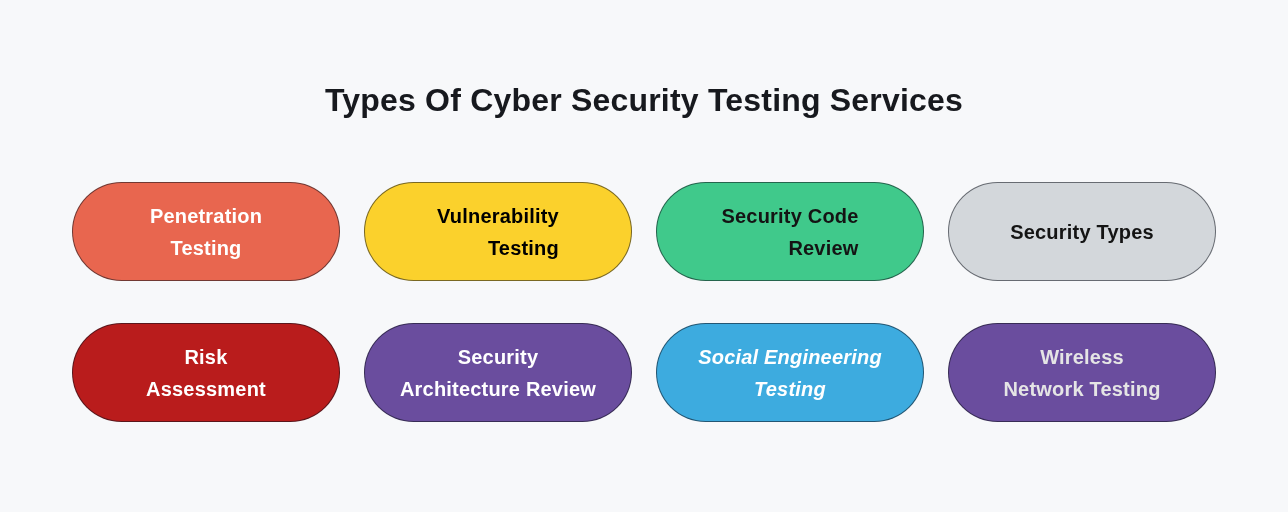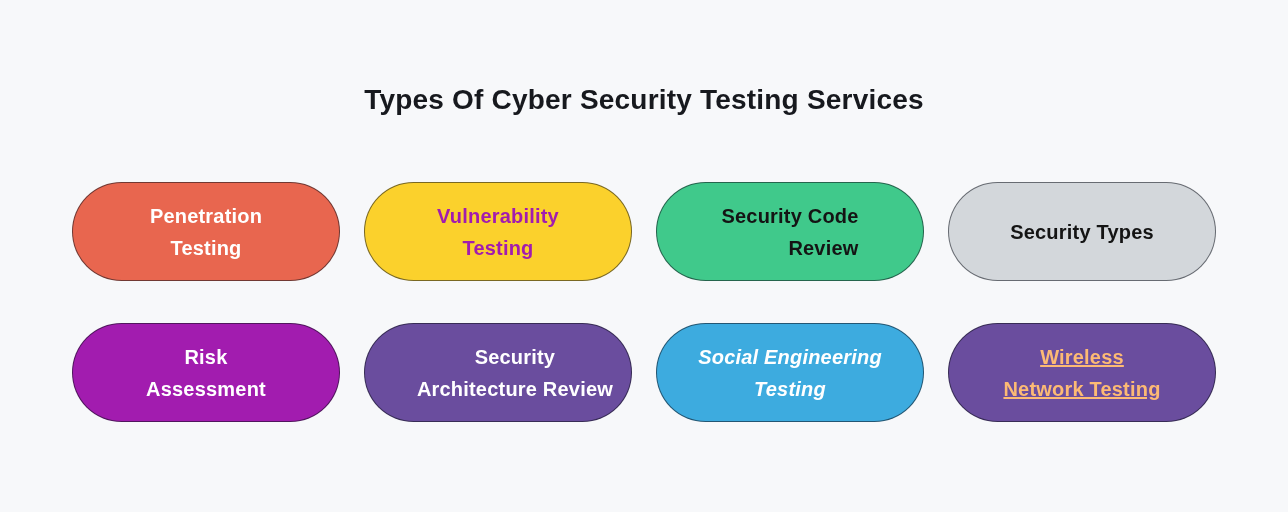--- a/index.html
+++ b/index.html
@@ -15,21 +15,21 @@
     width: 1288px;
     height: 512px;
     margin: 0 auto;
     box-sizing: border-box;
     padding-top: 80px;
     overflow: hidden;
   }
   .title {
     margin: 0;
     text-align: center;
-    font-size: 28px;
+    font-size: 32px;
     line-height: 40px;
     font-weight: 700;
     letter-spacing: 0.2px;
     color: #17191e;
   }
   .grid {
     width: 1144px;
     margin: 62px auto 0 auto;
     display: grid;
     grid-template-columns: repeat(4, 268px);
@@ -61,48 +61,48 @@
 <div class="canvas">
   <h1 class="title" style="color: rgb(23, 25, 30);">Types Of Cyber Security Testing Services</h1>
 
   <div class="grid">
 
     <div class="card" style="background: rgb(232, 102, 79); color: rgb(255, 255, 255);">
       <span class="card-label">Penetration
 Testing</span>
     </div>
 
-    <div class="card" style="background: rgb(251, 209, 44); color: #a21caf;">
+    <div class="card" style="background: rgb(251, 209, 44); color: #000000; text-align: right;">
       <span class="card-label">Vulnerability
 Testing</span>
     </div>
 
     <div class="card" style="background: rgb(64, 201, 139); color: rgb(20, 20, 20); text-align: right;">
       <span class="card-label">Security Code
 Review</span>
     </div>
 
     <div class="card" style="background: rgb(211, 215, 219); color: rgb(20, 20, 20);">
       <span class="card-label">Security Types</span>
     </div>
 
-    <div class="card" style="background: #a21caf; color: rgb(255, 255, 255);">
+    <div class="card" style="background: #b91c1c; color: rgb(255, 255, 255);">
       <span class="card-label">Risk
 Assessment</span>
     </div>
 
-    <div class="card" style="background: rgb(106, 77, 158); color: rgb(255, 255, 255); justify-content: flex-end;">
+    <div class="card" style="background: rgb(106, 77, 158); color: rgb(255, 255, 255);">
       <span class="card-label">Security
 Architecture Review</span>
     </div>
 
     <div class="card" style="background: rgb(61, 171, 223); color: rgb(255, 255, 255); font-style: italic;">
       <span class="card-label">Social Engineering
 Testing</span>
     </div>
 
-    <div class="card" style="background: rgb(106, 77, 158); color: #fdba74; text-decoration: underline;">
+    <div class="card" style="background: rgb(106, 77, 158); color: #e5e5e5;">
       <span class="card-label">Wireless
 Network Testing</span>
     </div>
 
   </div>
 </div>
 
 </body></html>

